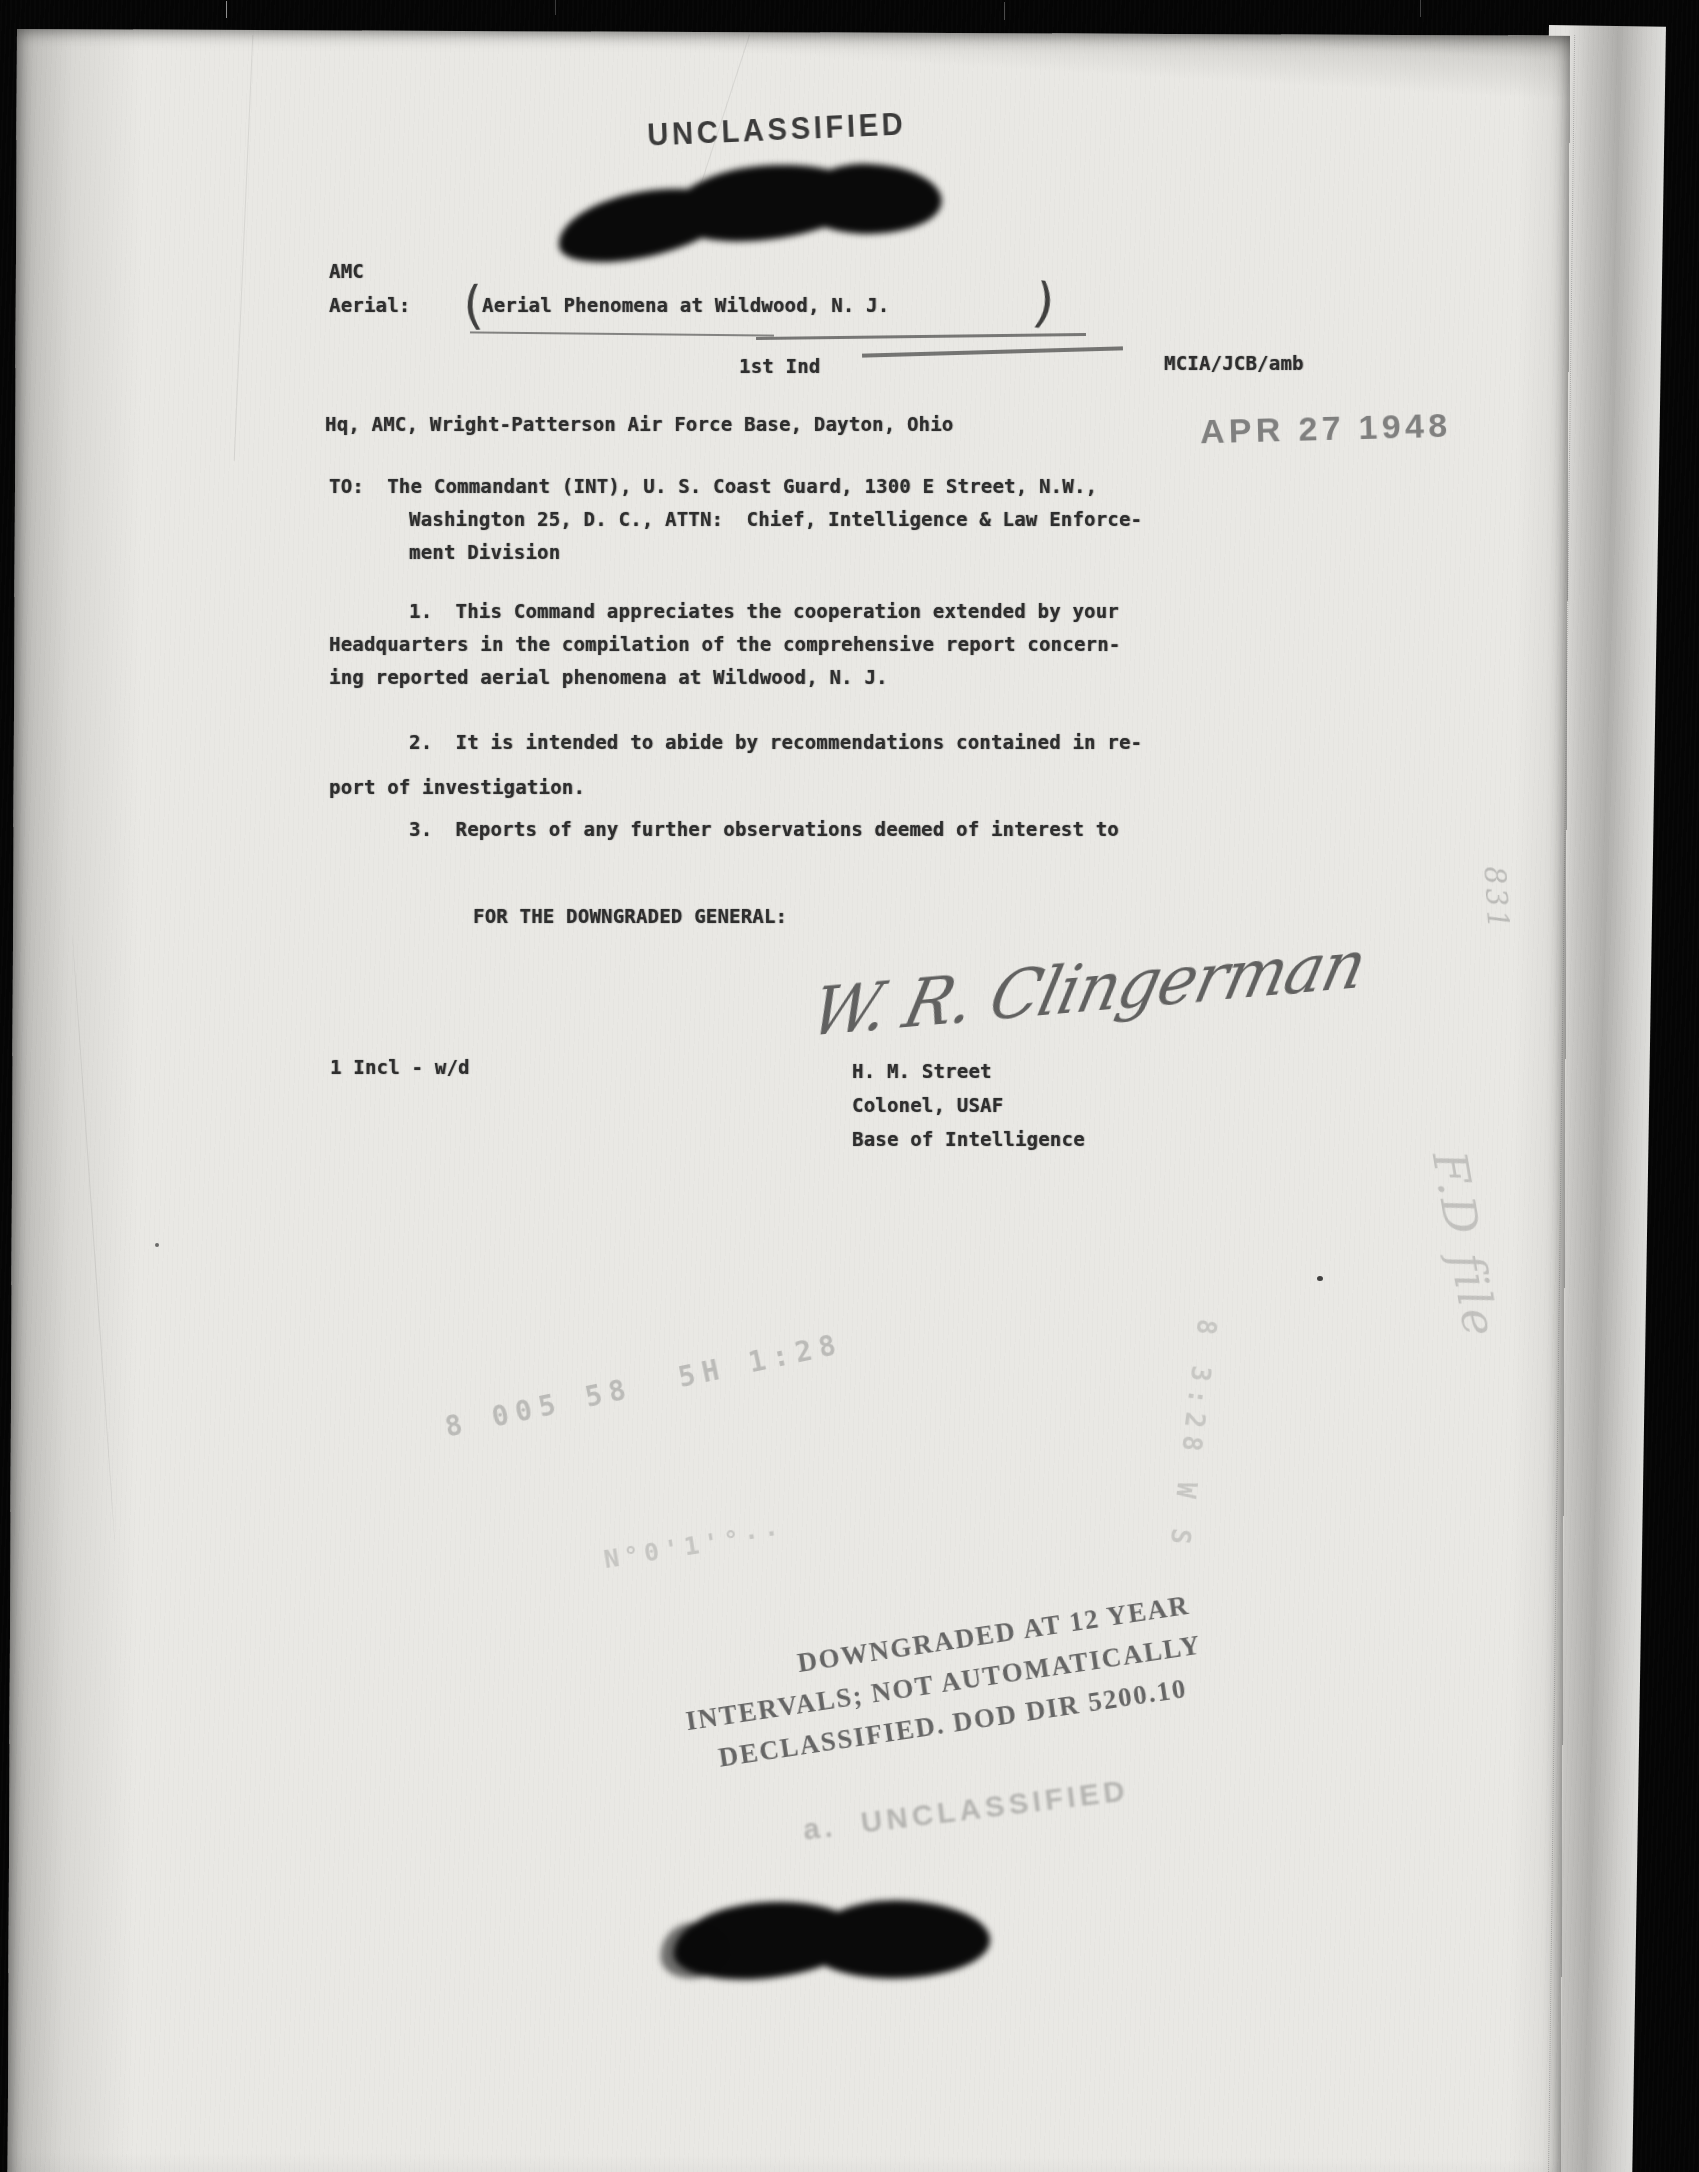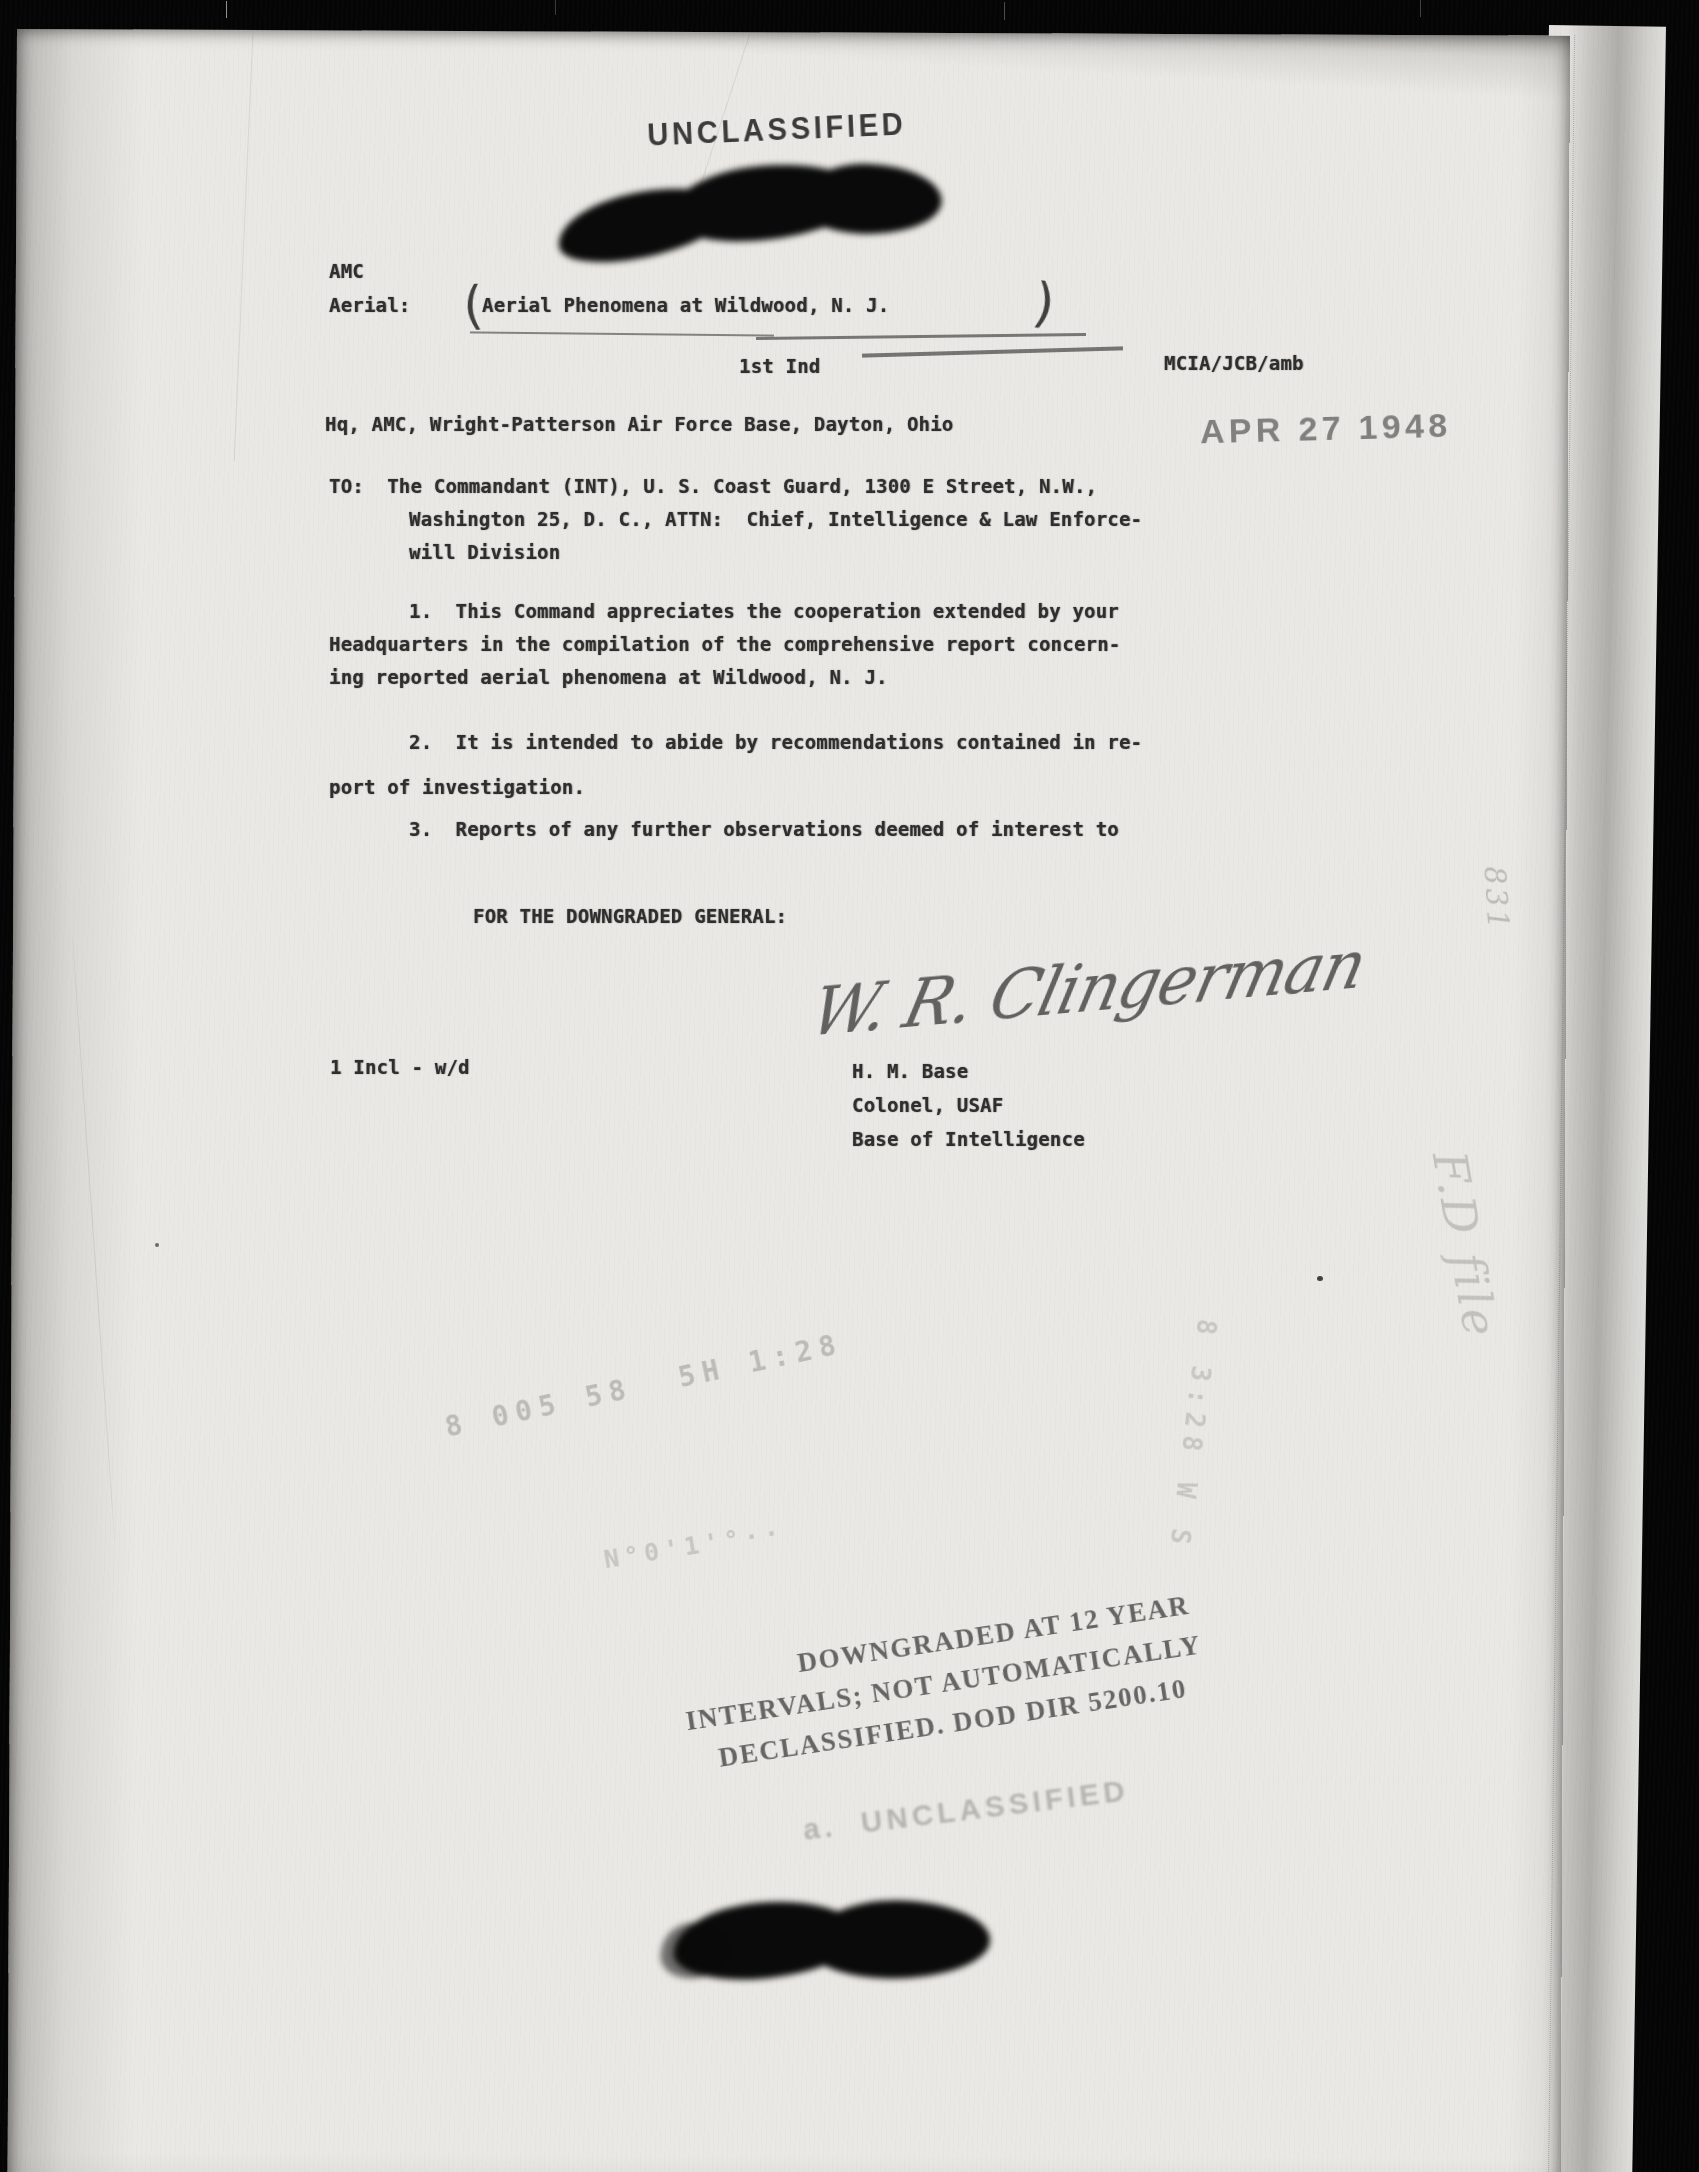--- a/index.html
+++ b/index.html
@@ -85,36 +85,36 @@
   <div class="t" style="left:739px;top:355px">1st Ind</div>
   <div class="t" style="left:1164px;top:352px">MCIA/JCB/amb</div>
 
   <div class="t" style="left:325px;top:413px">Hq, AMC, Wright-Patterson Air Force Base, Dayton, Ohio</div>
 
   <div class="stamp-sans" style="left:1200px;top:409px;font-size:34px;letter-spacing:4.3px;color:#636363;opacity:.78;
               transform:rotate(-1.5deg);filter:blur(0.5px);">APR 27 1948</div>
 
   <div class="t" style="left:329px;top:475px">TO:  The Commandant (INT), U. S. Coast Guard, 1300 E Street, N.W.,</div>
   <div class="t" style="left:409px;top:508px">Washington 25, D. C., ATTN:  Chief, Intelligence &amp; Law Enforce-</div>
-  <div class="t" style="left:409px;top:541px">will Division</div>
+  <div class="t" style="left:409px;top:541px">ment Division</div>
 
   <div class="t" style="left:409px;top:600px">1.  This Command appreciates the cooperation extended by your</div>
   <div class="t" style="left:329px;top:633px">Headquarters in the compilation of the comprehensive report concern-</div>
   <div class="t" style="left:329px;top:666px">ing reported aerial phenomena at Wildwood, N. J.</div>
 
   <div class="t" style="left:409px;top:731px">2.  It is intended to abide by recommendations contained in re-</div>
   <div class="t" style="left:329px;top:776px">port of investigation.</div>
 
   <div class="t" style="left:409px;top:818px">3.  Reports of any further observations deemed of interest to</div>
 
   <div class="t" style="left:473px;top:905px">FOR THE DOWNGRADED GENERAL:</div>
 
   <div class="script" style="left:812px;top:951px">W. R. Clingerman</div>
   <div class="t" style="left:330px;top:1056px">1 Incl - w/d</div>
-  <div class="t" style="left:852px;top:1060px">H. M. Base</div>
+  <div class="t" style="left:852px;top:1060px">H. M. Street</div>
   <div class="t" style="left:852px;top:1094px">Colonel, USAF</div>
   <div class="t" style="left:852px;top:1128px">Base of Intelligence</div>
 
   <div class="pencil" style="left:1511px;top:865px;font-size:29px;letter-spacing:3.5px;opacity:.5;filter:blur(0.3px);
               transform:rotate(86deg);transform-origin:left top;">831</div>
   <div class="pencil" style="left:1476px;top:1147px;font-size:47px;letter-spacing:2.6px;opacity:.42;filter:blur(0.4px);
               transform:rotate(80deg);transform-origin:left top;">F.D file</div>
 
   <div class="stamp-sans" style="left:441px;top:1369px;font-size:28px;letter-spacing:7px;color:#979795;opacity:.55;
               transform:rotate(-12deg);filter:blur(0.6px);font-family:'DejaVu Sans Mono',monospace;">8 005 58  5H 1:28</div>

